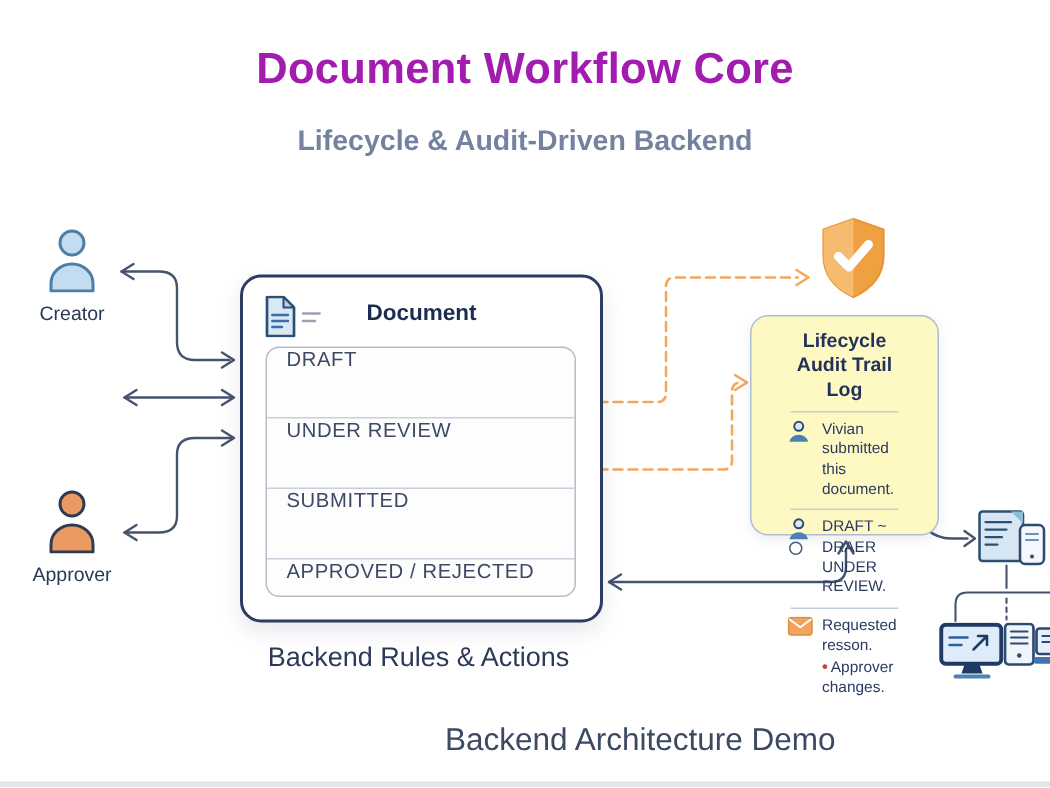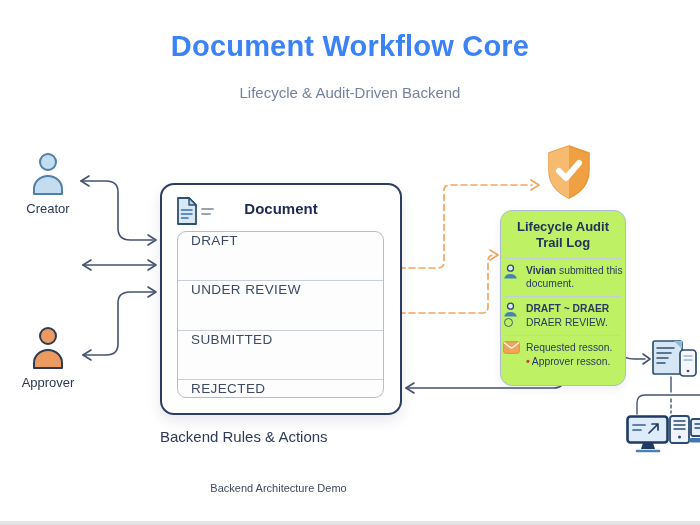--- a/index.html
+++ b/index.html
@@ -2,42 +2,42 @@
 <html><head>
 <meta charset="utf-8">
 <style>
   html,body{margin:0;padding:0;background:#fff;}
   #canvas{
     position:relative;width:700px;height:525px;overflow:hidden;background:#ffffff;
     font-family:"Liberation Sans","DejaVu Sans",sans-serif;color:#22325b;
   }
   .abs{position:absolute;}
   
-  .title{left:0;top:30px;width:700px;text-align:center;font-size:29px;font-weight:700;color:#3b82f6;letter-spacing:.2px;}
-  .subtitle{left:0;top:84px;width:700px;text-align:center;font-size:15px;font-weight:400;color:#75829f;}
+  .title{left:0;top:30px;width:700px;text-align:center;font-size:29px;font-weight:700;color:#a21caf;letter-spacing:.2px;}
+  .subtitle{left:0;top:84px;width:700px;text-align:center;font-size:19px;font-weight:700;color:#75829f;}
   
   .actor{width:64px;text-align:center;}
   .actor .lbl{margin-top:6px;font-size:13px;font-weight:500;color:#2a3854;}
   
   .docbox{left:160px;top:183px;width:238px;height:228px;background:#ffffff;border:2px solid #2d3c62;border-radius:14px;box-shadow:0 6px 14px rgba(25,40,80,.10);}
   .docbox .hdr-title{position:absolute;left:0;top:15px;width:100%;text-align:center;font-size:15px;font-weight:700;color:#1c2b50;}
   .statelist{position:absolute;left:15px;top:46px;width:205px;height:165px;border:1.5px solid #b6bdc9;border-radius:9px;background:#fdfdfe;display:flex;flex-direction:column;overflow:hidden;gap:31px;}
   .staterow{flex:1;display:flex;align-items:center;padding-left:13px;font-size:13.5px;color:#3c4a66;letter-spacing:.4px;}
   .staterow + .staterow{border-top:1px solid #c9cfda;}
-  .docbox-caption{left:160px;top:428px;width:238px;text-align:left;font-size:15px;color:#2c3a58;}
-  
-  .panel{left:500px;top:210px;width:126px;height:176px;background:#bef264;border:1.5px solid #adbcd4;border-radius:12px;box-shadow:0 3px 8px rgba(25,40,80,.08);box-sizing:border-box;padding:8px 1px 6px;}
+  .docbox-caption{left:160px;top:428px;width:238px;text-align:center;font-size:18px;color:#2c3a58;}
+  
+  .panel{left:500px;top:210px;width:126px;height:147px;background:#fef9c3;border:1.5px solid #adbcd4;border-radius:12px;box-shadow:0 3px 8px rgba(25,40,80,.08);box-sizing:border-box;padding:8px 23px 6px;}
   .panel-title{text-align:center;font-size:13px;line-height:1.25;font-weight:700;color:#22325b;}
   .pdiv{height:1px;background:#c3cddc;margin:6px 3px 5px;}
   .entry{display:flex;gap:6px;align-items:flex-start;padding:0 1px;font-size:10.3px;line-height:1.3;color:#2b3a60;}
   .entry .icons{width:17px;flex:none;display:flex;flex-direction:column;align-items:flex-start;gap:1px;}
-  .entry .b{font-weight:700;}
+  .entry .b{font-weight:400;}
   .ring{width:7px;height:7px;border:1.2px solid #4a5a78;border-radius:50%;margin-left:1px;}
   .bullet{color:#c2403a;font-size:11px;font-weight:700;margin-right:2px;}
-  .footer-caption{left:0;top:482px;width:557px;text-align:center;font-size:11px;color:#3c4963;}
+  .footer-caption{left:0;top:482px;width:557px;text-align:right;font-size:21px;color:#3c4963;}
   .bottom-strip{left:0;top:521px;width:700px;height:4px;background:#e4e5e8;}
   svg{display:block;}
 </style>
 </head>
 <body>
 
 <div id="canvas">
 
   <div class="abs title">Document Workflow Core</div>
   <div class="abs subtitle">Lifecycle &amp; Audit-Driven Backend</div>
@@ -119,20 +119,21 @@
       <path d="M6.5 13 H17 M6.5 17 H17 M6.5 21 H13" stroke="#3a6ea8" stroke-width="1.6" stroke-linecap="round"></path>
     </svg>
     <svg class="abs" style="left:39px;top:22px;" width="14" height="10" viewBox="0 0 14 10">
       <path d="M1 2 H12 M1 7 H9" stroke="#9aa3b2" stroke-width="1.8" stroke-linecap="round"></path>
     </svg>
     <div class="hdr-title">Document</div>
     <div class="statelist">
       <div class="staterow">DRAFT</div>
       <div class="staterow">UNDER REVIEW</div>
       <div class="staterow">SUBMITTED</div>
+      <div class="staterow">APPROVED / REJECTED</div>
       <div class="staterow">REJECTED</div>
     </div>
   </div>
   <div class="abs docbox-caption">Backend Rules &amp; Actions</div>
 
   <svg class="abs" style="left:545px;top:144px;" width="48" height="57" viewBox="0 0 48 57">
     <path d="M24 2 L44 9 V26 C44 41 35 49 24 54 C13 49 4 41 4 26 V9 Z" fill="#efa041" stroke="#e8953a" stroke-width="1.5" stroke-linejoin="round"></path>
     <path d="M24 2 L24 54 C13 49 4 41 4 26 V9 Z" fill="#f6bb6f"></path>
     <path d="M14 27 L21 34 L34 19" stroke="#ffffff" stroke-width="6" fill="none" stroke-linecap="round" stroke-linejoin="round"></path>
   </svg>
@@ -153,32 +154,32 @@
     <div class="pdiv"></div>
 
     <div class="entry">
       <span class="icons">
         <svg width="15" height="15" viewBox="0 0 15 15">
           <circle cx="7.5" cy="4.2" r="3" fill="#dce9f5" stroke="#2c4a72" stroke-width="1.3"></circle>
           <path d="M1.2 14.5 A6.4 5.6 0 0 1 13.8 14.5 Z" fill="#4b80b4"></path>
         </svg>
         <span class="ring"></span>
       </span>
-      <span><span class="b">DRAFT ~ DRAER</span><br><span>DRAER REVIEW.</span></span>
+      <span><span class="b">DRAFT ~ DRAER</span><br><span>UNDER REVIEW.</span></span>
     </div>
     <div class="pdiv"></div>
 
     <div class="entry">
       <span class="icons">
         <svg width="17" height="13" viewBox="0 0 17 13">
           <rect x="0.7" y="0.7" width="15.6" height="11.6" rx="2" fill="#f2a45c" stroke="#d98f3f" stroke-width="1"></rect>
           <polyline points="1.5,2 8.5,7.2 15.5,2" fill="none" stroke="#ffffff" stroke-width="1.3" stroke-linecap="round" stroke-linejoin="round"></polyline>
         </svg>
       </span>
-      <span><span>Requested resson.</span><br><span class="bullet">•</span><span>Approver resson.</span></span>
+      <span><span>Requested resson.</span><br><span class="bullet">•</span><span>Approver changes.</span></span>
     </div>
   </div>
 
   <svg class="abs" style="left:652px;top:340px;" width="46" height="38" viewBox="0 0 46 38">
     <rect x="1" y="1" width="29" height="33" rx="2" fill="#d7e6f4" stroke="#2c5170" stroke-width="1.7"></rect>
     <path d="M22 1 H30 V9 Z" fill="#8fbdd9"></path>
     <path d="M5 8 H22 M5 13 H19 M5 18 H16 M5 23 H13" stroke="#2c5170" stroke-width="1.5" stroke-linecap="round"></path>
     <rect x="28" y="10" width="16" height="26" rx="3.5" fill="#f4f8fc" stroke="#2c4a72" stroke-width="1.7"></rect>
     <path d="M32 16 H40 M32 20 H40" stroke="#6f93b8" stroke-width="1.2" stroke-linecap="round"></path>
     <circle cx="36" cy="31" r="1.3" fill="#2c4a72"></circle>

